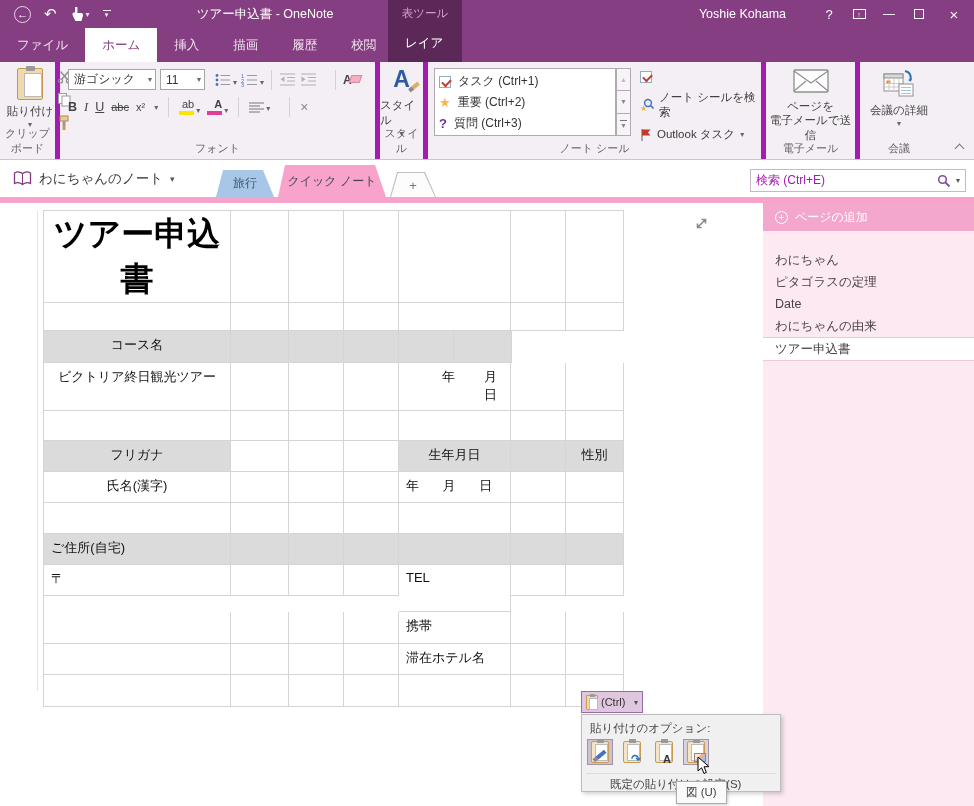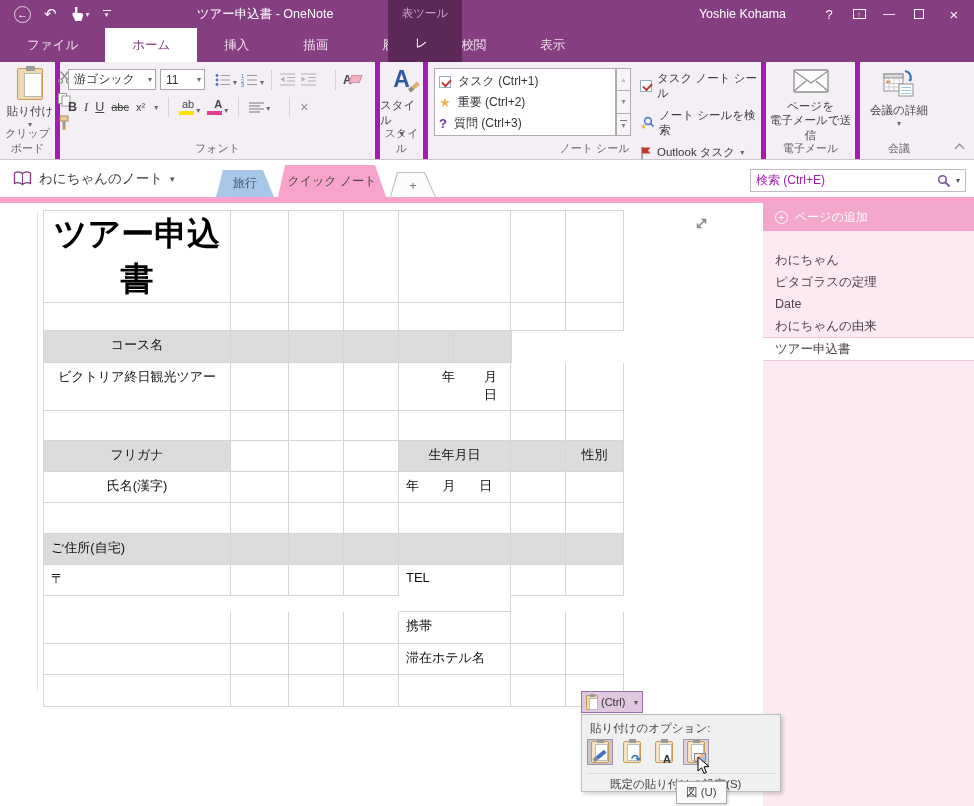--- a/index.html
+++ b/index.html
@@ -16,21 +16,21 @@
   #win-title { position:absolute; left:150px; width:230px; text-align:center; font-size:12.5px; color:#fff; }
   #titlebar-right { position:absolute; right:0; top:0; height:28px; display:flex; align-items:center; }
   #user-name { font-size:12.5px; margin-right:28px; }
   .tb-btn { width:30px; height:28px; display:flex; align-items:center; justify-content:center; font-size:12px; color:#fff; }
   .maxbox { width:10px; height:10px; border:1px solid #fff; display:inline-block; }
   .ribbox { width:13px; height:10px; border:1px solid #fff; display:inline-flex; align-items:center; justify-content:center; font-size:7px; }
   #ctx-block { position:absolute; left:388px; top:0; width:74px; height:62px; background:#5C2858; display:flex; flex-direction:column; align-items:center; }
   #ctx-label { margin-top:6px; font-size:11.5px; color:#D5A3CC; }
   #ctx-tab { margin-top:8px; font-size:12.5px; color:#fff; height:34px; line-height:28px; }
   #tabsrow { position:absolute; left:0; top:28px; height:34px; display:flex; }
-  .tab { padding:0 27px; line-height:34px; font-size:12.5px; color:#F2E3EF; cursor:default; }
+  .tab { padding:0 17px; line-height:34px; font-size:12.5px; color:#F2E3EF; cursor:default; }
   .tab.active { background:#fff; color:#80397B; }
 
   
   #ribbon { position:absolute; left:0; top:62px; width:974px; height:98px; background:#F4EFF4; border-bottom:1px solid #CFC3CF; display:flex; }
   .rgroup { position:relative; height:97px; border-right:5px solid #a21caf; }
   .glabel { position:absolute; bottom:3px; left:0; right:0; text-align:center; font-size:11px; color:#69616B; }
   svg { display:block; }
 
   
   #g-clip { width:60px; }
@@ -341,21 +341,20 @@
       <span class="scr-btn" style="color:#c2bac2;">▲</span>
       <span class="scr-btn">▼</span>
       <span class="scr-btn">
           <span class="more-line"></span>
           <span>▼</span>
         </span>
     </div>
     <div id="tag-btns">
         <div class="tag-btn">
           <span class="chk"></span>
-          <span>タスク ノート シール</span>
         </div>
         <div class="tag-btn">
           <span>
             <svg width="14" height="14" viewBox="0 0 14 14">
               <circle cx="8" cy="5" r="3.4" stroke="#4472C4" stroke-width="1.5" fill="none"></circle>
               <path d="M10.5 7.5 L13.5 10.5" stroke="#4472C4" stroke-width="1.6"></path>
               <text x="0" y="13" font-size="8" fill="#F0B64F">★</text>
             </svg>
           </span>
           <span>ノート シールを検索</span>

